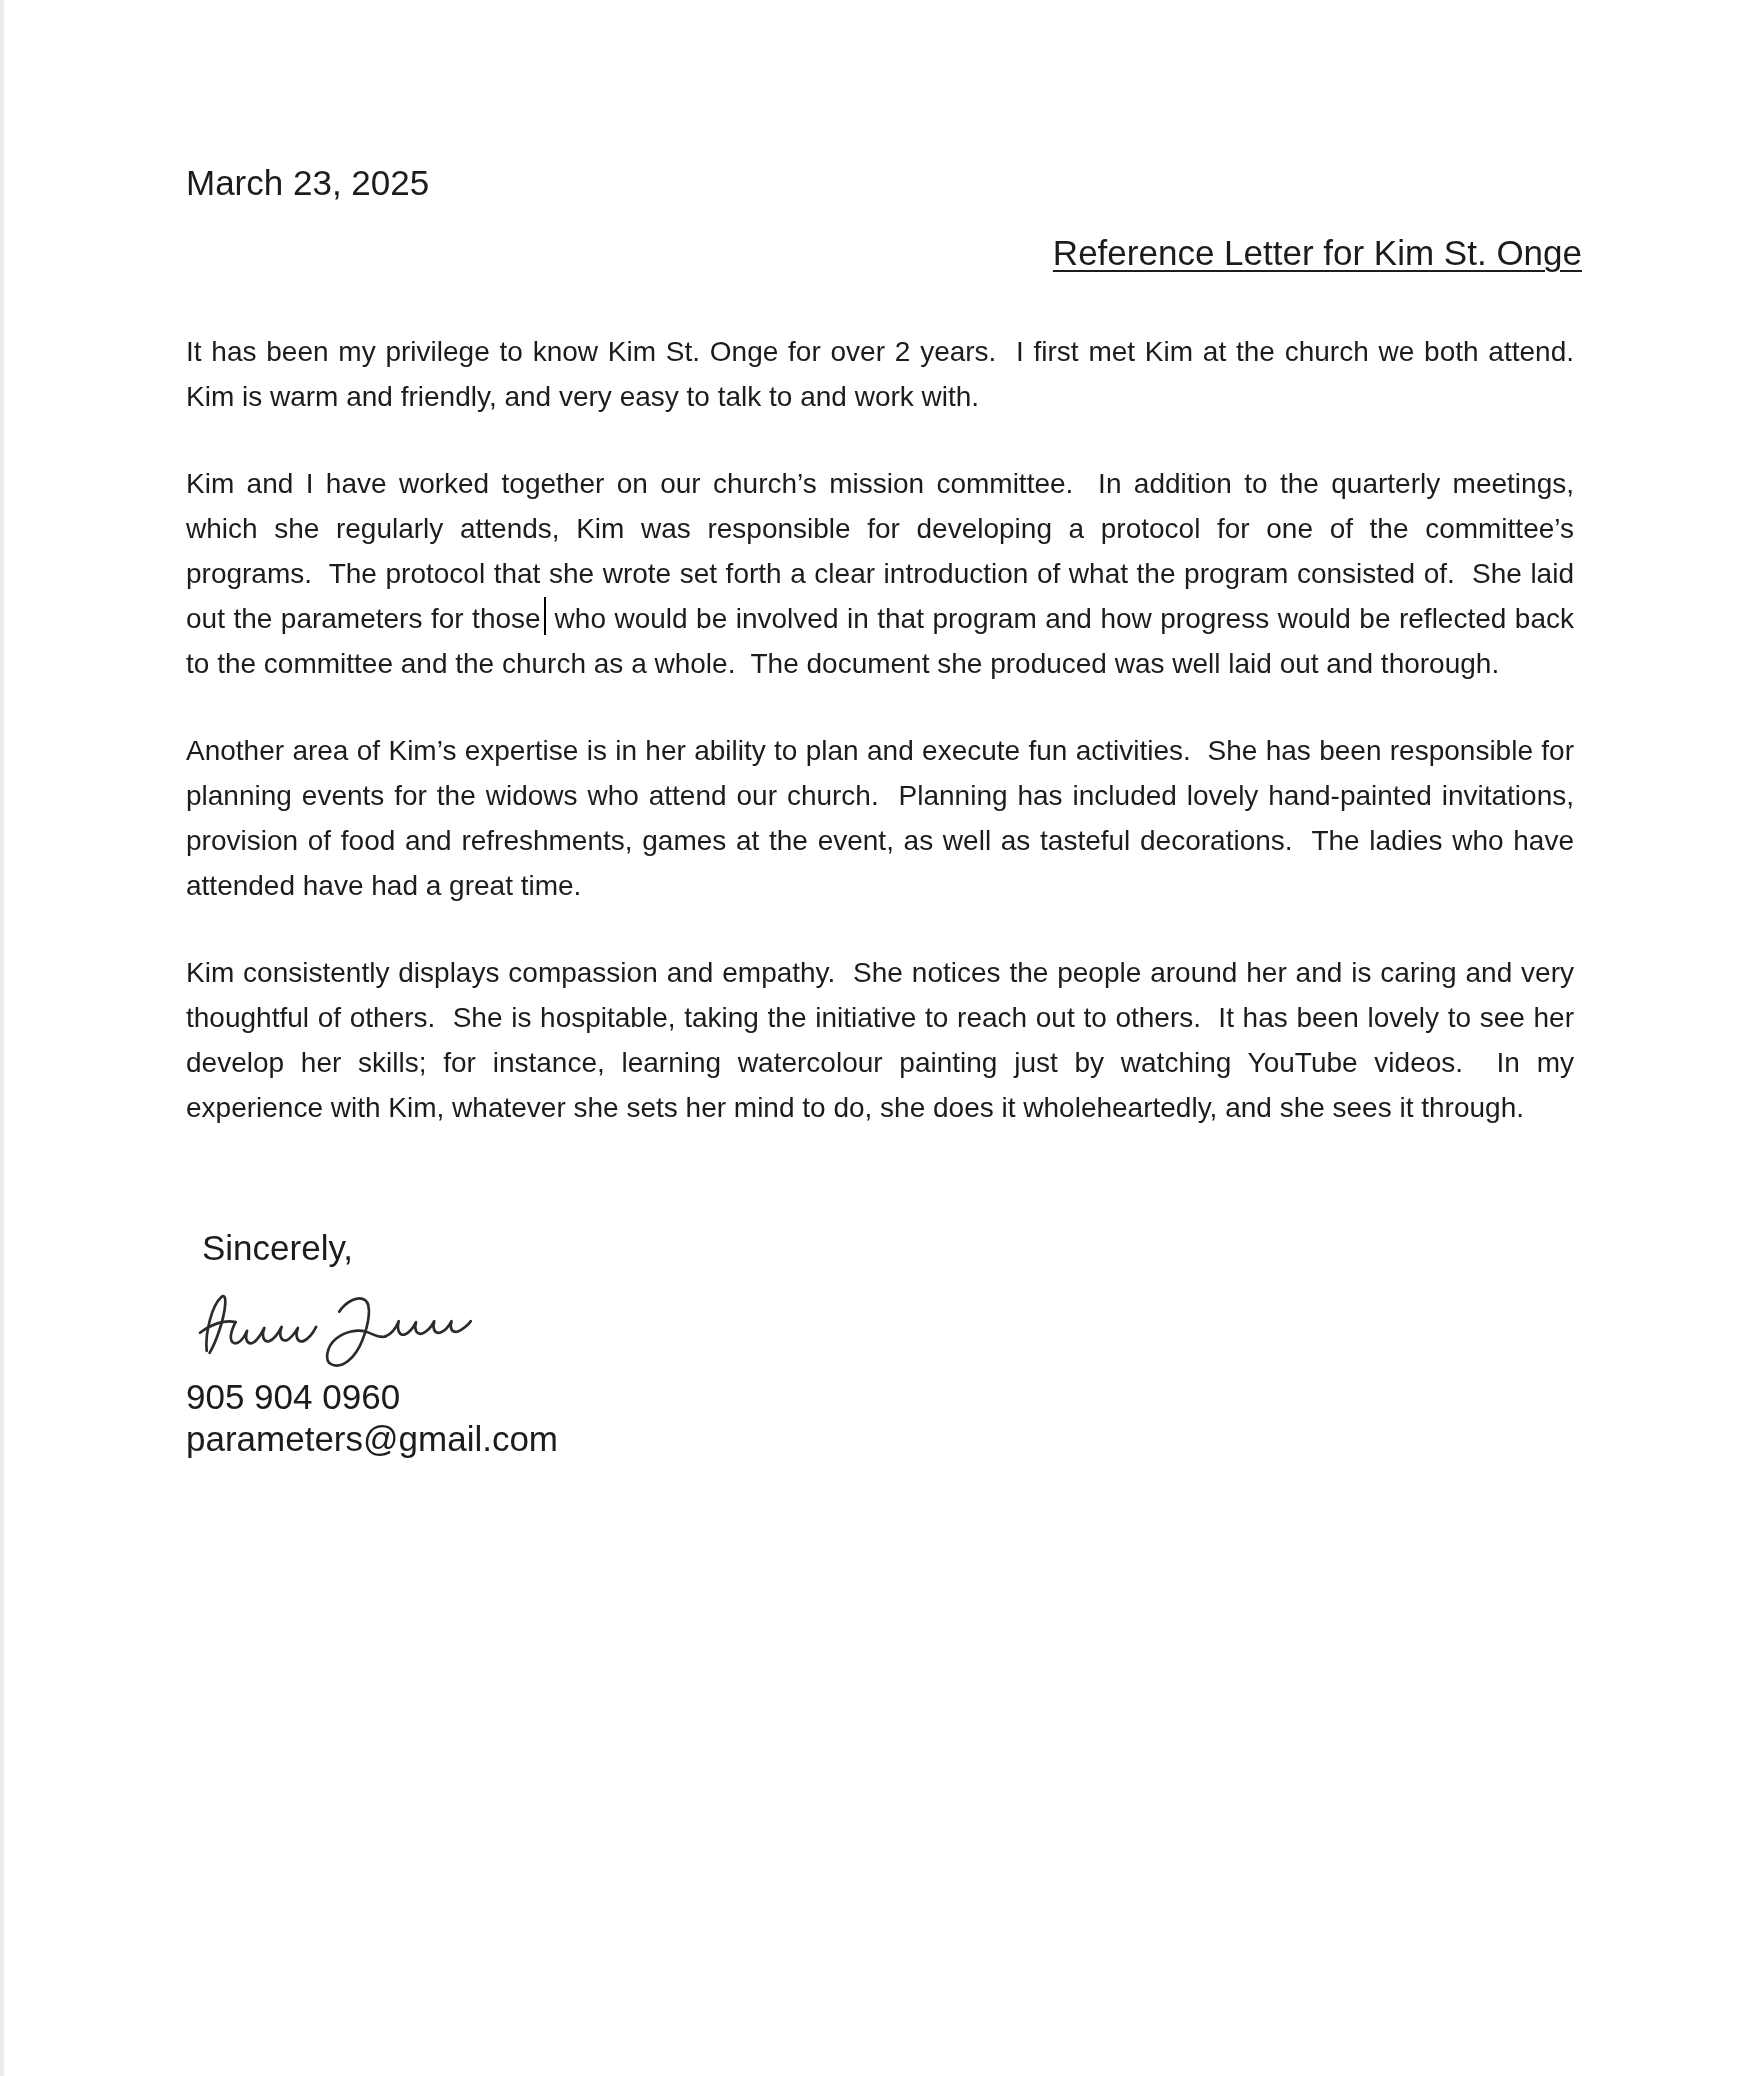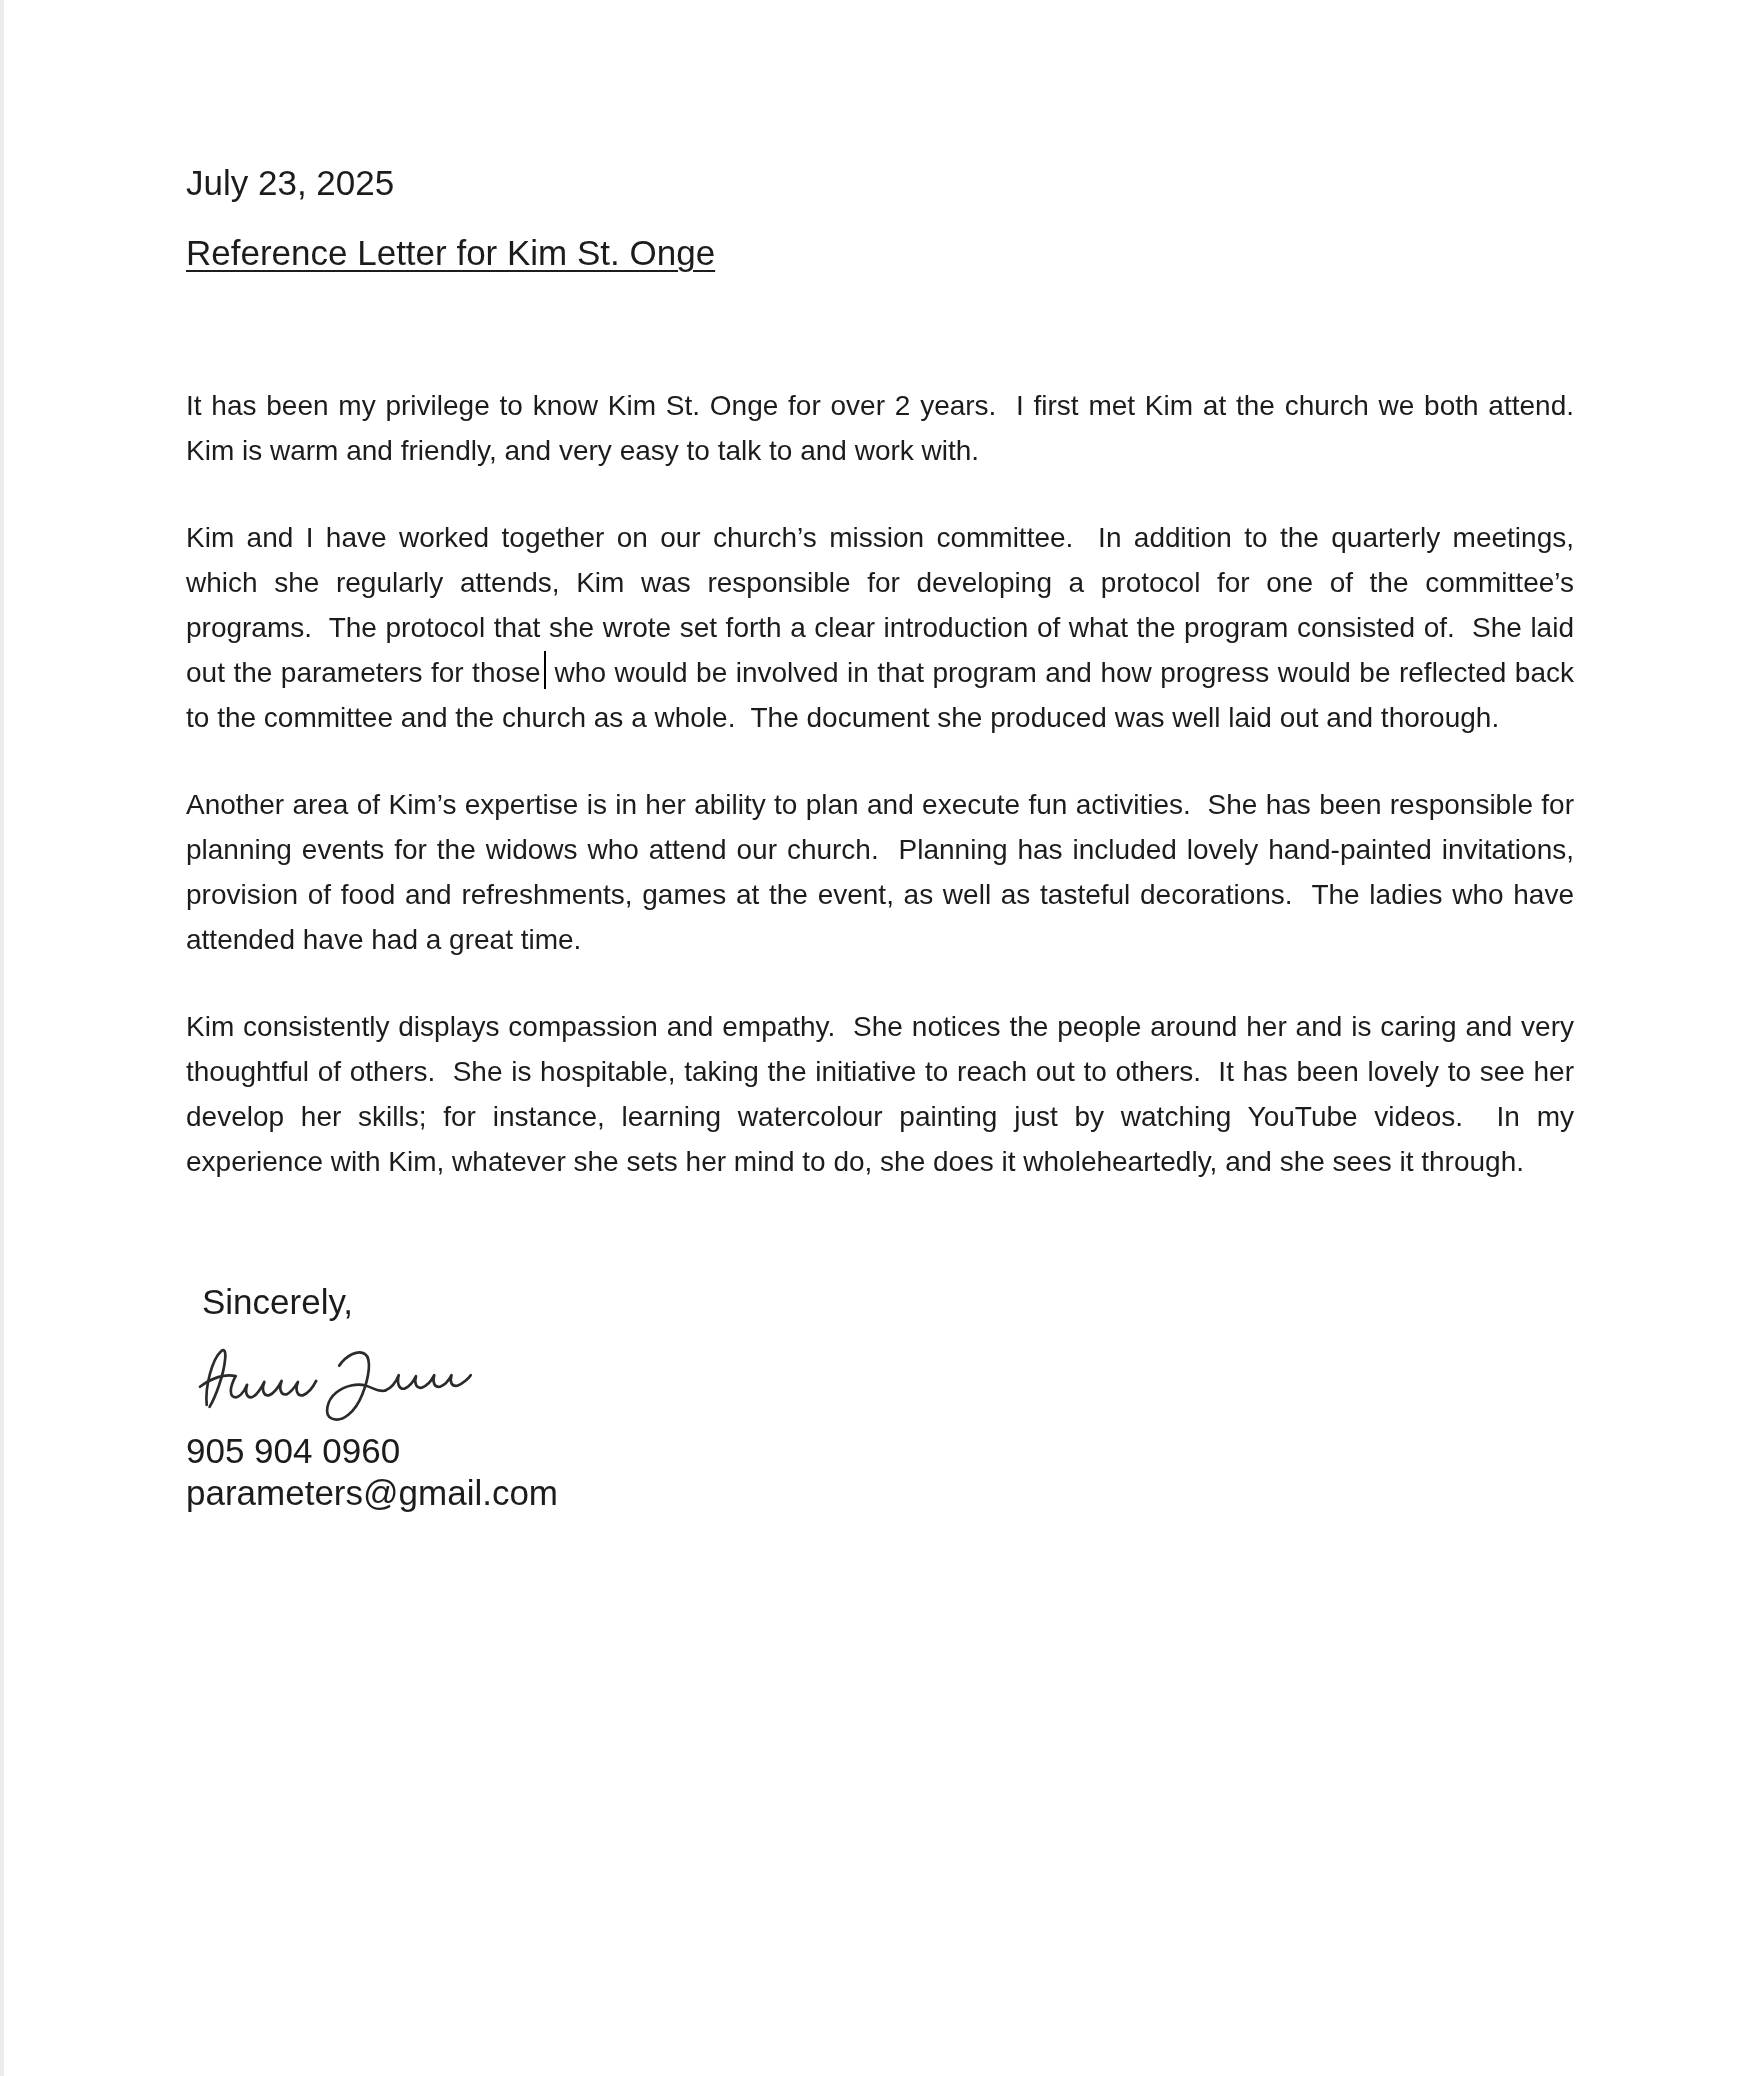--- a/index.html
+++ b/index.html
@@ -30,22 +30,22 @@
   .textline {
     font-size: 35px;
     line-height: 45px;
     white-space: pre-wrap;
   }
   .date { margin: 0 0 25px 0; }
   .salutation { margin: 0 0 103px 0; }
   .doc-title {
     font-size: 35px;
     line-height: 45px;
-    text-align: left;
-    margin: 0 0 108px 0;
+    text-align: right;
+    margin: 0 0 54px 0;
   }
   .doc-title .underlined {
     text-decoration: underline;
     text-underline-offset: 5px;
     text-decoration-thickness: 2px;
   }
   p.body-par {
     font-size: 28px;
     line-height: 45px;
     text-align: justify;
@@ -86,21 +86,21 @@
   }
 </style>
 </head>
 <body>
 
 <div class="page">
   <div class="page-edge"></div>
 
   <div class="content">
 
-    <div class="textline date">July 23, 2025</div>
+    <div class="textline date">March 23, 2025</div>
 
 
     <div class="doc-title">
       <span class="underlined">Reference Letter for Kim St. Onge</span>
     </div>
 
     <p class="body-par">It has been my privilege to know Kim St. Onge for over 2 years.  I first met Kim at the church we both attend.  Kim is warm and friendly, and very easy to talk to and work with.</p>
 
     <p class="body-par"><span>Kim and I have worked together on our church’s mission committee.  In addition to the quarterly meetings, which she regularly attends, Kim was responsible for developing a protocol for one of the committee’s programs.  The protocol that she wrote set forth a clear introduction of what the program consisted of.  She laid out the parameters for those</span><span class="caret"></span><span> who would be involved in that program and how progress would be reflected back to the committee and the church as a whole.  The document she produced was well laid out and thorough.</span></p>
 

